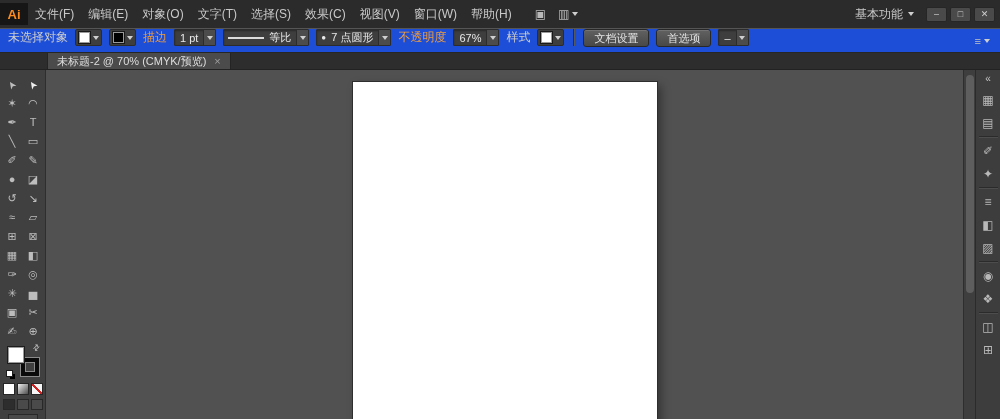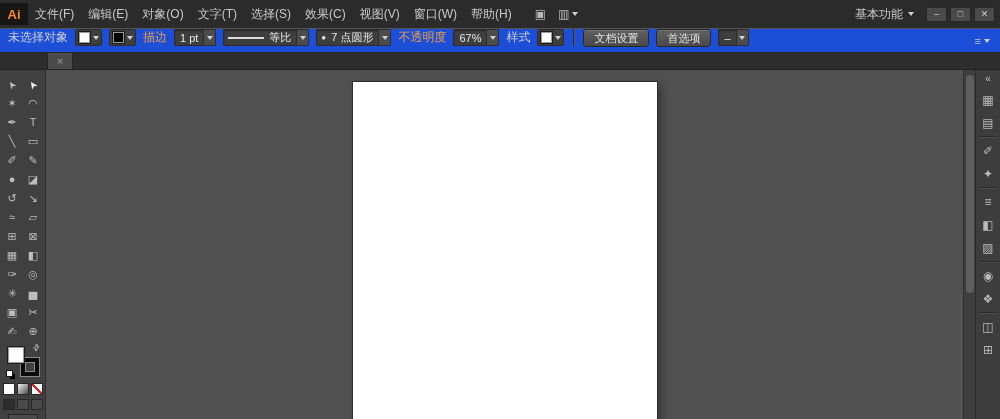--- a/index.html
+++ b/index.html
@@ -210,20 +210,21 @@
   </div>
 
   <span class="panel-menu">
     <span>≡</span>
     <i class="tri"></i>
   </span>
 </div>
 
 <div class="tabbar">
   <div class="tab">
+    <span>未标题-2 @ 70% (CMYK/预览)</span>
     <span class="tab-close">×</span>
   </div>
 </div>
 
 <div class="main">
 
   <div class="toolbox">
     <div class="tools">
       <div class="tool">
           <span class="tool-icon rot">➤</span>

